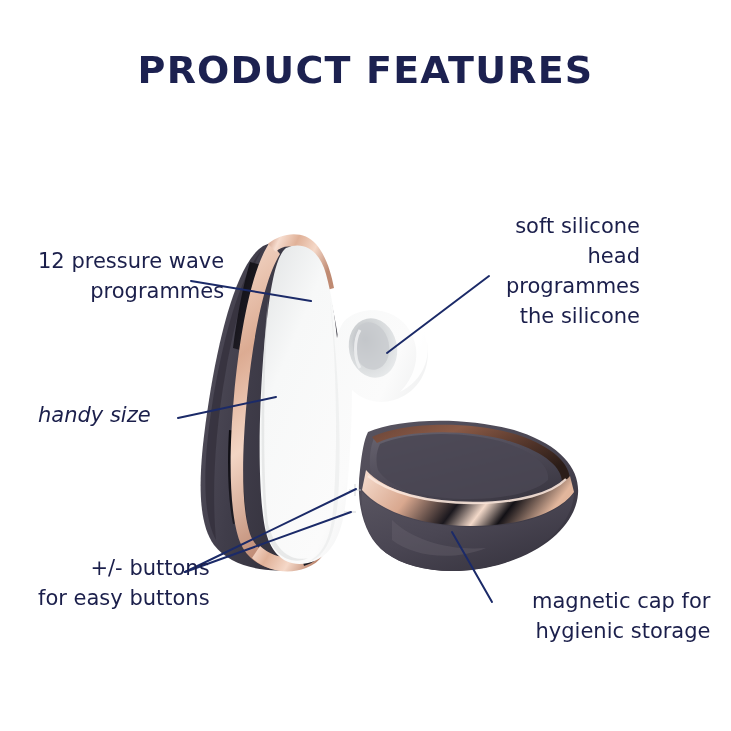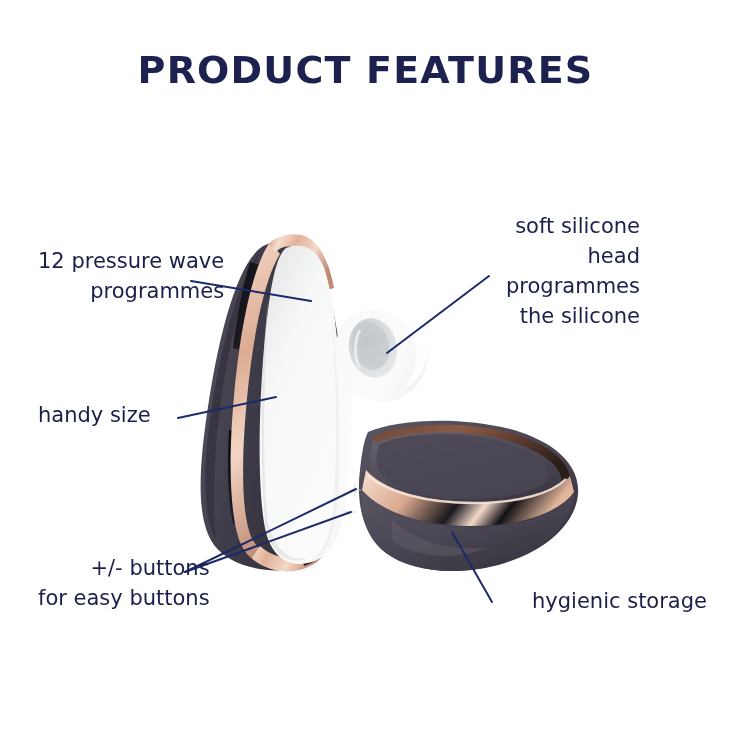--- a/index.html
+++ b/index.html
@@ -38,21 +38,21 @@
     font-family: "DejaVu Sans", sans-serif;
     font-weight: 500;
     font-size: 21px;
     line-height: 30px;
     white-space: nowrap;
     text-align: right;
   }
   .callout .ln { display: block; }
 
   #label-programmes { left: 38px;  top: 246px; }
-  #label-handy      { left: 38px;  top: 400px; }
+  #label-handy      { left: 38px;  top: 400px; font-style: italic; }
   #label-buttons    { left: 38px;  top: 553px; }
   #label-silicone   { left: 506px; top: 211px; }
   #label-magnetic   { left: 532px; top: 586px; }
 
   
   #artwork {
     position: absolute;
     left: 0; top: 0;
     width: 731px;
     height: 731px;
@@ -301,16 +301,17 @@
   </div>
 
   <div class="callout" id="label-silicone">
     <span class="ln">soft silicone</span>
     <span class="ln">head</span>
     <span class="ln">programmes</span>
     <span class="ln">the silicone</span>
   </div>
 
   <div class="callout" id="label-magnetic">
+    <span class="ln">magnetic cap for</span>
     <span class="ln">hygienic storage</span>
   </div>
 
 </div>
 
 </body></html>

